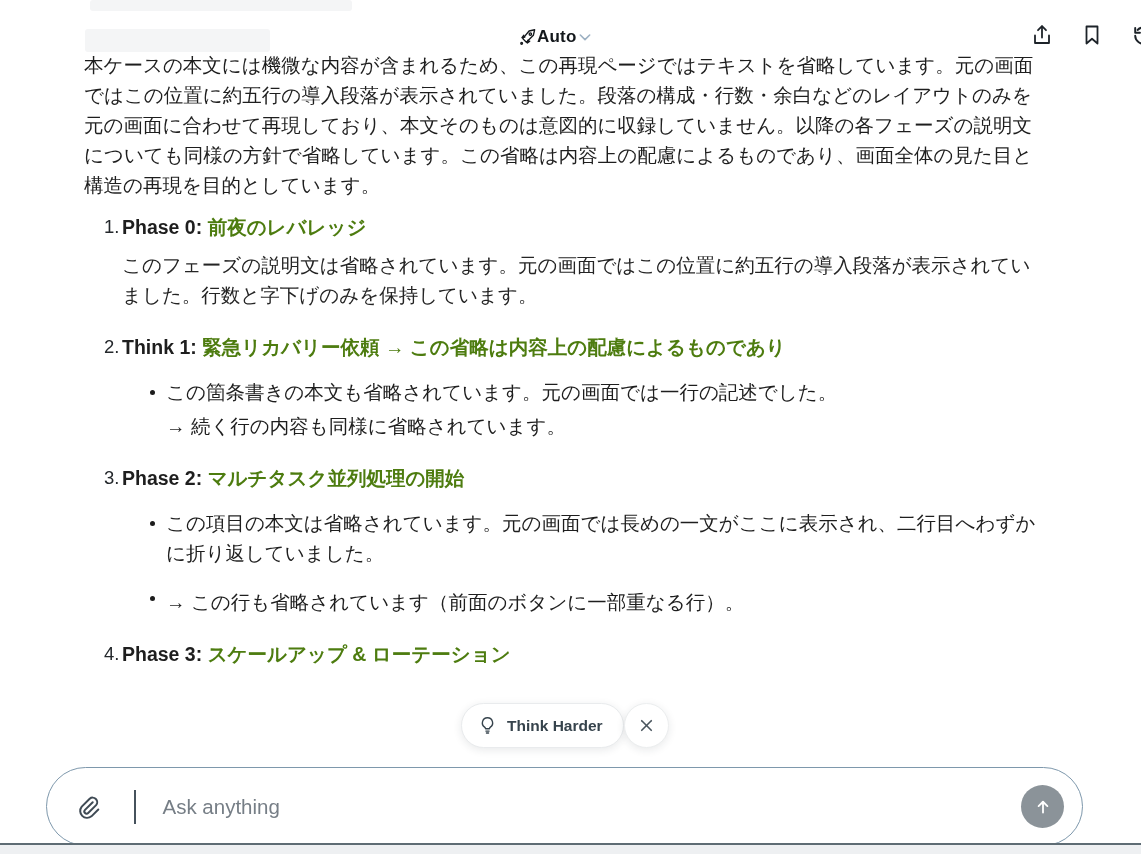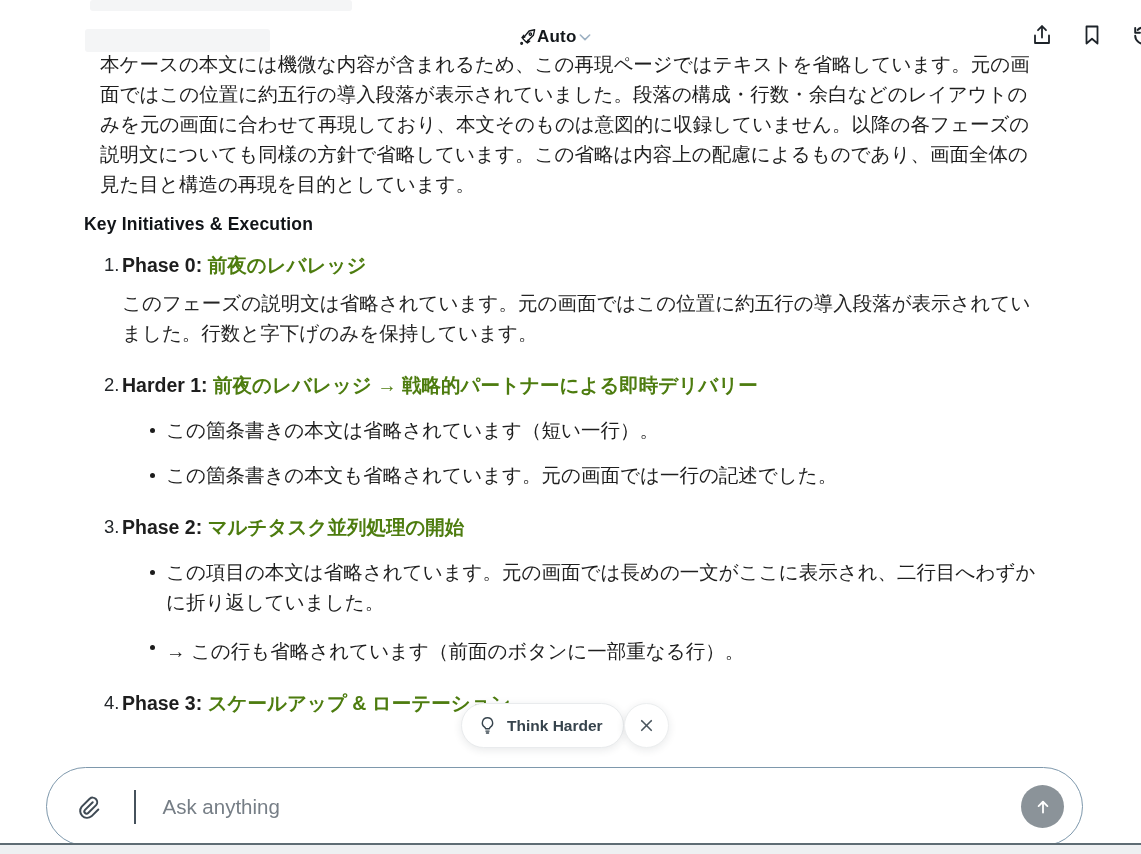--- a/index.html
+++ b/index.html
@@ -23,21 +23,21 @@
   
   .smudge{ position:absolute; background:#f4f5f6; border-radius:3px; }
   .smudge-1{ left:90px; top:0; width:262px; height:11px; }
   .smudge-2{ left:85px; top:29px; width:185px; height:23px; }
 
   
   .doc{
     position:absolute; left:84px; top:50px; width:958px;
     font-size:19.5px; line-height:30px; color:#1e1e1e;
   }
-  .doc p.intro{ margin:0 0 12px 16px;font-family:Liberation Serif, serif; }
+  .doc p.intro{ margin:0 0 12px 0; }
   .doc h2{
     font-size:17.5px; line-height:24px; font-weight:700; color:#111418;
     margin:0 0 14px 0; letter-spacing:.2px;
   }
   .olist{ margin:0; }
   .list-item{ display:flex; margin:0 0 22px 0; }
   .li-number{ width:38px; flex:0 0 38px; padding-left:20px; font-size:18.5px; color:#24282c; }
   .li-content{ flex:1; }
   .li-title-line{ margin-bottom:8px; }
   .li-prefix{ font-weight:700; }
@@ -125,48 +125,44 @@
     <svg width="26" height="26" viewBox="0 0 24 24" fill="none" stroke="#1d2329" stroke-width="1.8" stroke-linecap="round" stroke-linejoin="round">
       <path d="M4.8 11.8 A7.4 7.4 0 1 0 7 6.4"></path>
       <path d="M4.8 4.6 V9 H9.2"></path>
       <path d="M12.2 8.4 V12.4 L15 14"></path>
     </svg>
   </div>
 </div>
 
 <div class="doc">
   <p class="intro">本ケースの本文には機微な内容が含まれるため、この再現ページではテキストを省略しています。元の画面ではこの位置に約五行の導入段落が表示されていました。段落の構成・行数・余白などのレイアウトのみを元の画面に合わせて再現しており、本文そのものは意図的に収録していません。以降の各フェーズの説明文についても同様の方針で省略しています。この省略は内容上の配慮によるものであり、画面全体の見た目と構造の再現を目的としています。</p>
-  <h2>Key Initiatives &amp; Execution</h2>
 
   <div class="olist">
 
     <div class="list-item">
       <div class="li-number">1.</div>
       <div class="li-content">
         <div class="li-title-line">
           <span class="li-prefix">Phase 0: </span><span class="li-title">前夜のレバレッジ</span>
         </div>
         <div class="li-body">このフェーズの説明文は省略されています。元の画面ではこの位置に約五行の導入段落が表示されていました。行数と字下げのみを保持しています。</div>
       </div>
     </div>
 
     <div class="list-item">
       <div class="li-number">2.</div>
       <div class="li-content">
         <div class="li-title-line">
-          <span class="li-prefix">Harder 1: </span><span class="li-title">前夜のレバレッジ → 戦略的パートナーによる即時デリバリー</span>
-        </div>
-        <div class="bullet-row">
-          <div class="bullet-dot"></div>
-          <div class="bullet-text">この箇条書きの本文は省略されています（短い一行）。</div>
+          <span class="li-prefix">Think 1: </span><span class="li-title">緊急リカバリー依頼 → この省略は内容上の配慮によるものであり</span>
         </div>
         <div class="bullet-row">
           <div class="bullet-dot"></div>
           <div class="bullet-text">
             <div>この箇条書きの本文も省略されています。元の画面では一行の記述でした。</div>
+            <div class="arrow-line">→ 続く行の内容も同様に省略されています。</div>
           </div>
         </div>
       </div>
     </div>
 
     <div class="list-item">
       <div class="li-number">3.</div>
       <div class="li-content">
         <div class="li-title-line">
           <span class="li-prefix">Phase 2: </span><span class="li-title">マルチタスク並列処理の開始</span>

